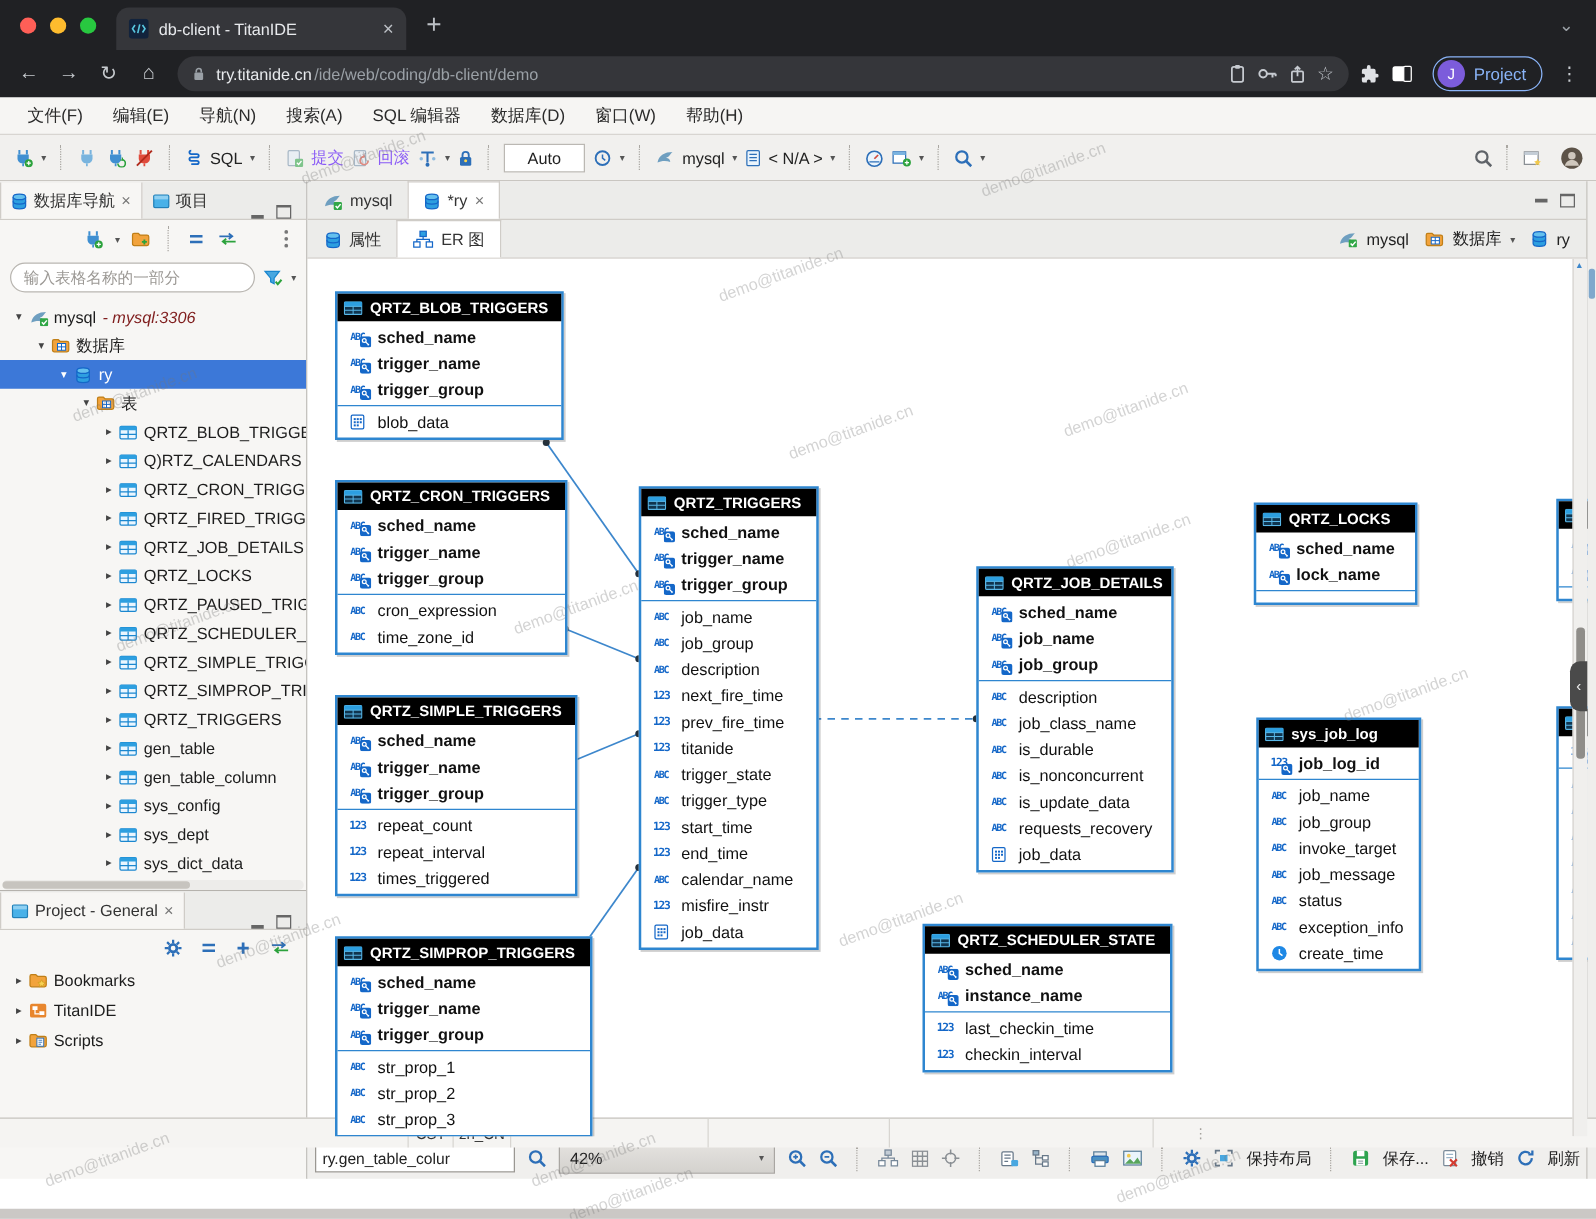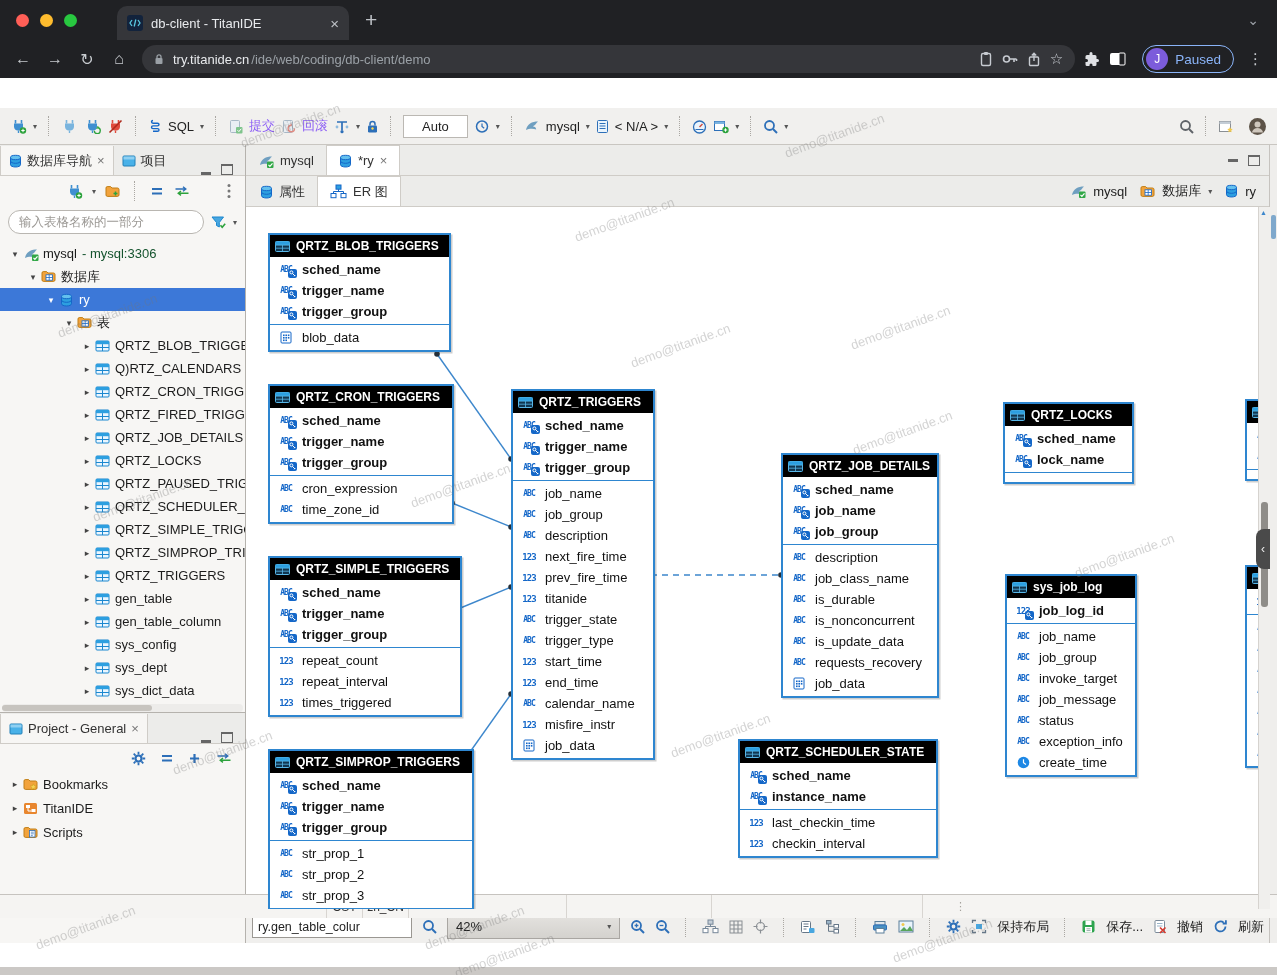--- a/index.html
+++ b/index.html
@@ -6,21 +6,21 @@
   body{font-family:"Liberation Sans","DejaVu Sans",sans-serif;background:#888}
   .app{position:relative;width:1277px;height:975px;background:#fff;overflow:hidden}
   .ic{display:inline-flex;align-items:center;justify-content:center;flex:none}
   .spacer{flex:1}
   .caret{font-size:8px;color:#555;flex:none}
 
   
   #tabstrip{position:absolute;left:0;top:0;width:100%;height:40px;background:#202124;display:flex;align-items:center}
   .dot{width:13px;height:13px;border-radius:50%;margin-left:11px;flex:none}
   .dot.red{background:#ff5f57;margin-left:16px}.dot.yel{background:#febc2e}.dot.grn{background:#28c840}
-  .br-tab{margin-left:40px;height:34px;align-self:flex-end;width:212px;background:#35363a;border-radius:10px 10px 0 0;display:flex;align-items:center;gap:8px;padding:0 10px;color:#e8eaed;font-size:13px}
+  .br-tab{margin-left:16px;height:34px;align-self:flex-end;width:212px;background:#35363a;border-radius:10px 10px 0 0;display:flex;align-items:center;gap:8px;padding:0 10px;color:#e8eaed;font-size:13px}
   .br-title{flex:1;white-space:nowrap;overflow:hidden}
   .tab-x{color:#bdc1c6;font-size:15px;cursor:default}
   .newtab{color:#bdc1c6;font-size:21px;margin-left:16px}
   .chev{color:#9aa0a6;margin-right:18px;font-size:14px}
   #navbar{position:absolute;top:40px;height:38px;width:100%;background:#202124;display:flex;align-items:center;gap:2px;padding:0 8px;box-sizing:border-box}
   .nav-btn{color:#c6cace;font-size:16px;width:30px;text-align:center;flex:none}
   .url-pill{flex:1;height:28px;background:#35363a;border-radius:14px;display:flex;align-items:center;gap:9px;padding:0 12px;margin:0 6px;min-width:0}
   .url-host{color:#e8eaed;font-size:13px;font-weight:normal;white-space:nowrap}
   .url-path{color:#9aa0a6;font-size:13px;white-space:nowrap;margin-left:-7px}
   .star{color:#c7cbd1;font-size:15px}
@@ -48,21 +48,21 @@
   .nav-tools{height:30px;display:flex;align-items:center;gap:9px;padding:0 8px 0 66px}
   .filter-row{display:flex;align-items:center;gap:6px;padding:2px 8px;height:28px}
   .filter-input{flex:1;height:22px;border:1px solid #b9b6b1;border-radius:13px;padding:0 10px;font-size:12.5px;color:#333;background:#fff;outline:none;font-family:Liberation Sans, sans-serif;min-width:0}
   .filter-input::placeholder{color:#9b9894}
   #tree{height:460px;overflow:hidden;margin-top:4px}
   .t-row{display:flex;align-items:center;height:23px;font-size:13px;color:#1c1c1c;white-space:nowrap}
   .t-arrow{width:14px;font-size:9px;color:#444;text-align:center;flex:none}
   .t-ico{width:17px;margin-right:4px;flex:none}
   .t-row.sel{background:#3c78d8;color:#fff}
   .t-row.sel .t-arrow{color:#fff}
-  .t-suffix{color:#14532d;margin-left:5px}
+  .t-suffix{color:#7f1d1d;font-style:italic;margin-left:5px}
   .hscroll{height:8px;margin:2px 2px 0;background:#edecea;border-radius:4px;position:relative}
   .h-thumb{position:absolute;left:0;top:1px;height:6px;width:150px;background:#c7c4bf;border-radius:3px}
   #project-panel{border-top:1px solid #b5b2ad}
   .proj-tools{height:28px;display:flex;align-items:center;justify-content:flex-end;gap:14px;padding:0 12px}
   .name-hdr{height:24px;border-bottom:1px solid #d8d5d1;border-top:1px solid #e7e4e0;font-size:13px;color:#555;padding-left:8px;display:flex;align-items:center;margin-top:8px}
   .p-row{display:flex;align-items:center;height:24px;padding-left:8px;font-size:13px;color:#1c1c1c}
 
   
   #editor{position:absolute;left:246px;top:145px;right:7px;bottom:32px;display:flex;flex-direction:column;min-width:0}
   .ed-tabs{height:30px;background:#ececea;display:flex;align-items:flex-end;border-bottom:1px solid #cfccc7;flex:none}
@@ -172,25 +172,35 @@
         </svg>
       </span>
     <span class="ic" style="margin:0 8px">
         <svg width="17" height="14" viewBox="0 0 17 14" xmlns="http://www.w3.org/2000/svg">
           <rect x="1" y="1" width="15" height="12" rx="2" fill="#fff"></rect>
           <rect x="10" y="1" width="6" height="12" rx="1" fill="#202124" stroke="#fff"></rect>
         </svg>
       </span>
     <div class="profile-pill">
       <span class="avatar-j">J</span>
-      <span class="paused">Paused</span>
+      <span class="paused">Project</span>
     </div>
     <span class="kebab">⋮</span>
   </div>
 
+  <div id="menubar">
+      <span class="menu-item">文件(F)</span>
+      <span class="menu-item">编辑(E)</span>
+      <span class="menu-item">导航(N)</span>
+      <span class="menu-item">搜索(A)</span>
+      <span class="menu-item">SQL 编辑器</span>
+      <span class="menu-item">数据库(D)</span>
+      <span class="menu-item">窗口(W)</span>
+      <span class="menu-item">帮助(H)</span>
+    </div>
 
   <div id="ide-toolbar">
     <span class="ic">
         <svg width="17" height="16" viewBox="0 0 17 16" xmlns="http://www.w3.org/2000/svg">
           <path d="M5.5 2v3.5M11.5 2v3.5" stroke="#3f8fd1" stroke-width="1.6" fill="none"></path>
           <path d="M4 5.5h9v3.2c0 2.1-1.7 3.8-3.8 3.8h-1.4C5.7 12.5 4 10.8 4 8.7z" fill="#3f8fd1"></path>
           <path d="M8.5 12.5V15" stroke="#3f8fd1" stroke-width="1.4" fill="none"></path>
           <circle cx="13" cy="12.5" r="3.2" fill="#2ca23c"></circle>
           <path d="M13 10.8v3.4M11.3 12.5h3.4" stroke="#fff" fill="none"></path>
         </svg>

